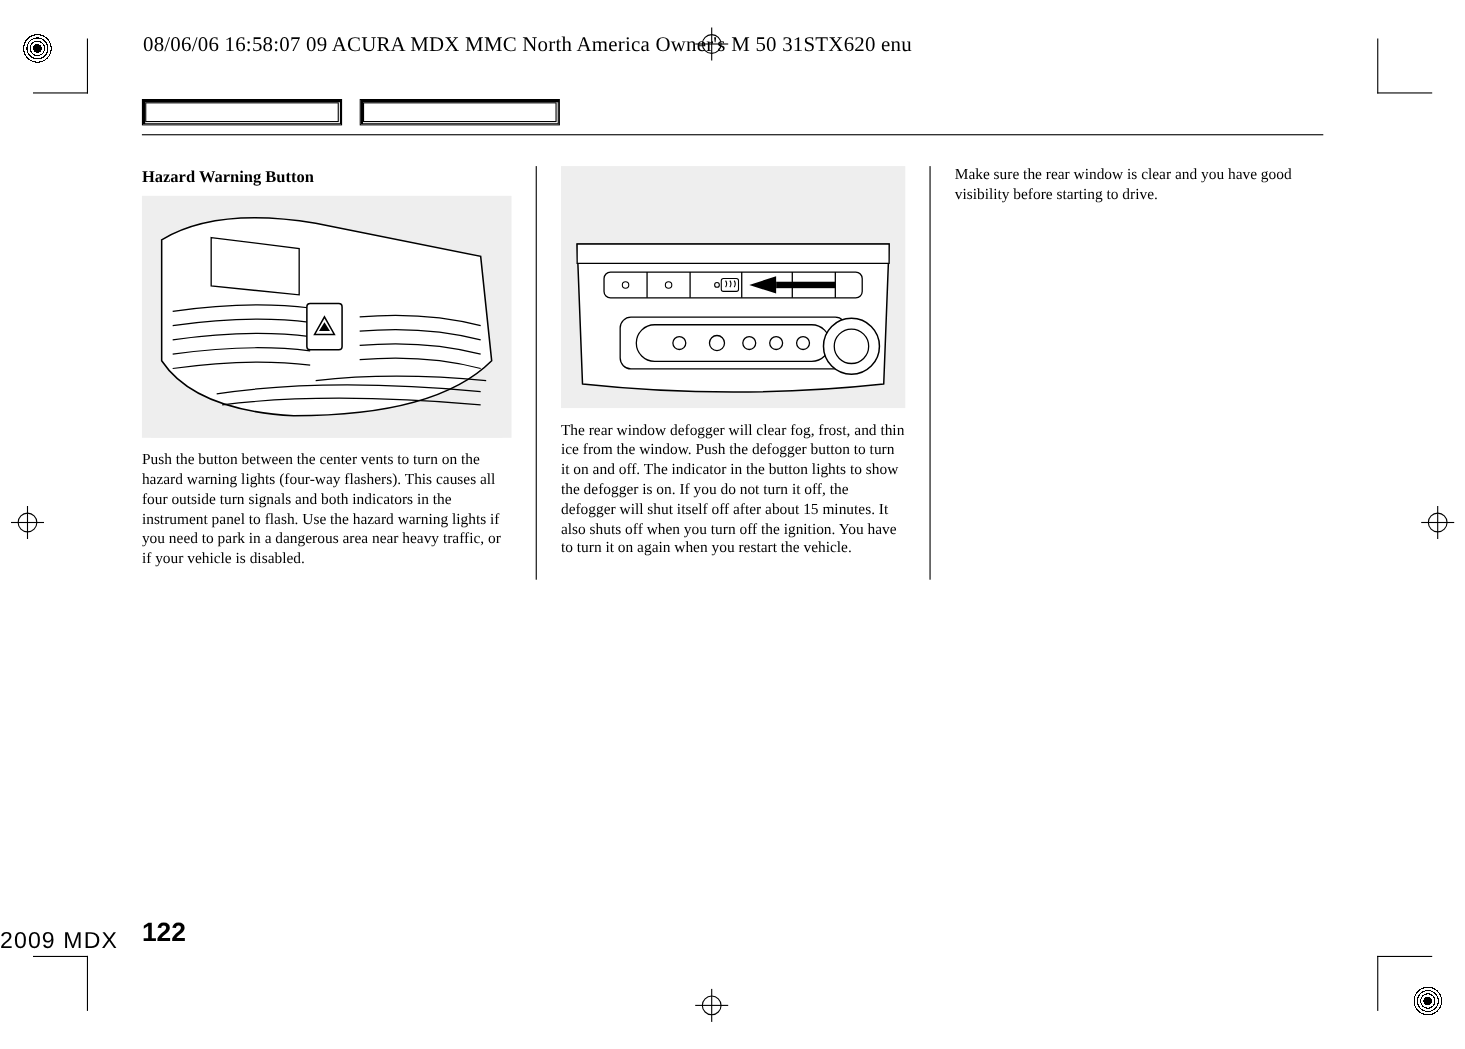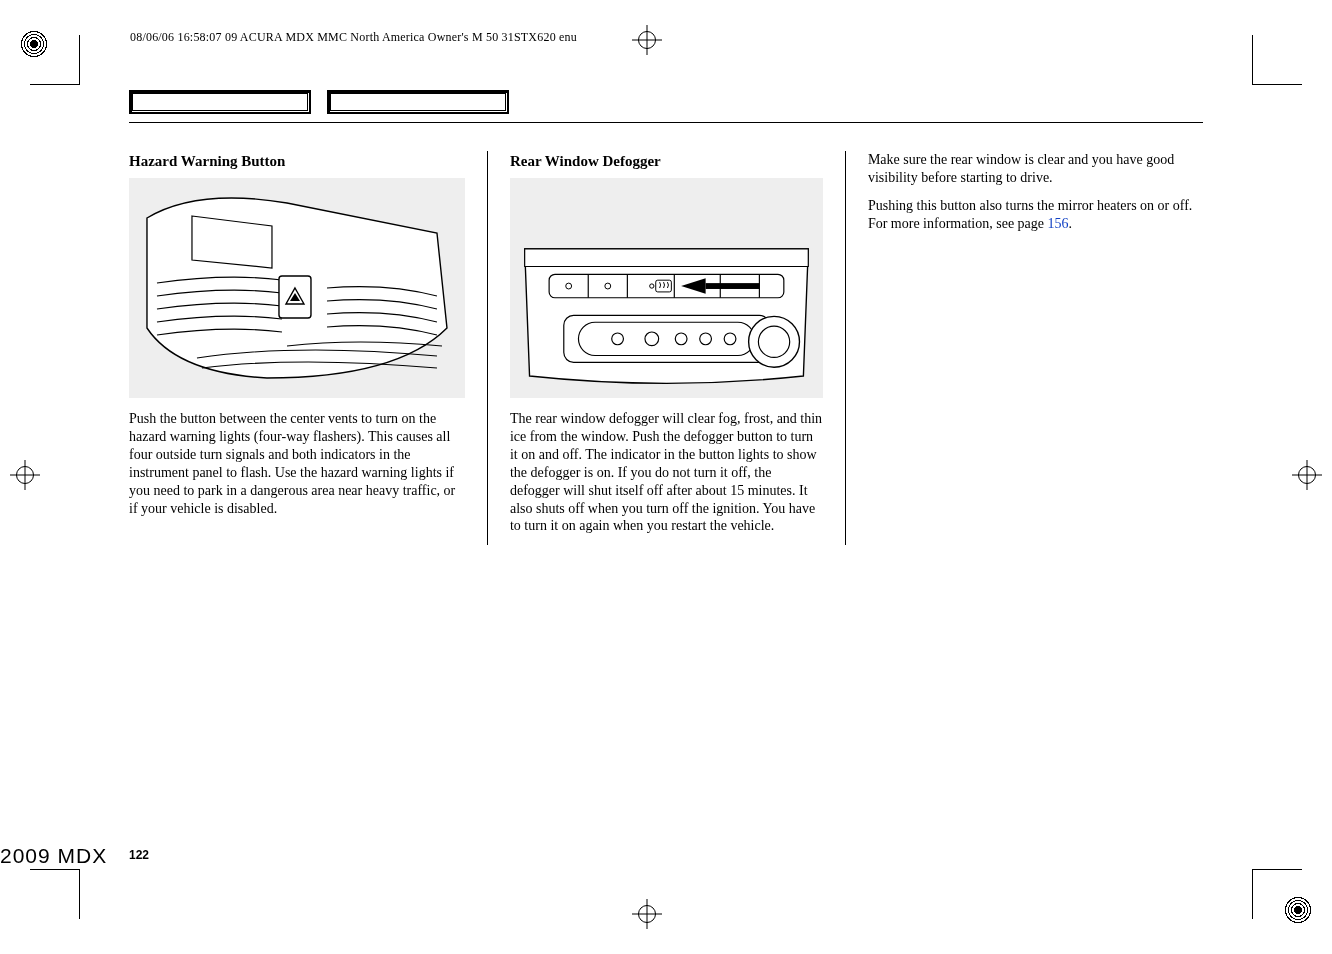--- a/index.html
+++ b/index.html
@@ -69,21 +69,21 @@
   .reg-top   { top: 25px; left: 632px; }
   .reg-bot   { bottom: 25px; left: 632px; }
   .reg-left  { left: 10px; top: 460px; }
   .reg-right { right: 10px; top: 460px; }
 
   .meta-line {
     position: absolute;
     top: 30px;
     left: 130px;
     font-family: 'Times New Roman', serif;
-    font-size: 12px;
+    font-size: 19px;
     letter-spacing: 0.2px;
   }
 
   .content-area {
     position: absolute;
     left: 129px;
     right: 129px;
     top: 90px;
     bottom: 70px;
   }
@@ -161,21 +161,21 @@
   .body-text p { margin: 0 0 10px 0; }
 
   .page-ref { color: #1141c4; }
 
   .page-number {
     position: absolute;
     left: 129px;
     bottom: 92px;
     font-family: Arial, Helvetica, sans-serif;
     font-weight: bold;
-    font-size: 12px;
+    font-size: 24px;
   }
   .footer-model {
     position: absolute;
     left: 0; right: 0;
     bottom: 86px;
     font-family: Arial, Helvetica, sans-serif;
     font-size: 21px;
     letter-spacing: 1px;
   }
 
@@ -257,21 +257,20 @@
               <path d="M150 168 Q 220 160 305 168"></path>
             </g>
           </svg>
         </div>
         <div class="body-text">
           <p>Push the button between the center vents to turn on the hazard warning lights (four-way flashers). This causes all four outside turn signals and both indicators in the instrument panel to flash. Use the hazard warning lights if you need to park in a dangerous area near heavy traffic, or if your vehicle is disabled.</p>
         </div>
       </div>
 
       <div class="col">
-        <div class="sub-title">Rear Window Defogger</div>
         <div class="figure">
           <svg viewBox="0 0 320 220" width="100%" height="100%">
             <rect x="0" y="0" width="320" height="220" fill="#eeeeee"></rect>
 
             <path d="M15 70 L305 70 L300 200 Q 160 215 20 200 Z" fill="#fff" stroke="#000" stroke-width="1.4"></path>
 
             <path d="M15 70 L305 70 L305 88 L15 88 Z" fill="#fff" stroke="#000" stroke-width="1.2"></path>
 
             <g stroke="#000" stroke-width="1.2" fill="#fff">
               <rect x="40" y="96" width="240" height="24" rx="6"></rect>
@@ -313,23 +312,20 @@
           </svg>
         </div>
         <div class="body-text">
           <p>The rear window defogger will clear fog, frost, and thin ice from the window. Push the defogger button to turn it on and off. The indicator in the button lights to show the defogger is on. If you do not turn it off, the defogger will shut itself off after about 15 minutes. It also shuts off when you turn off the ignition. You have to turn it on again when you restart the vehicle.</p>
         </div>
       </div>
 
       <div class="col">
         <div class="body-text">
           <p>Make sure the rear window is clear and you have good visibility before starting to drive.</p>
-          <p>
-            <span>Pushing this button also turns the mirror heaters on or off. For more information, see page </span><span class="page-ref">156</span><span>.</span>
-          </p>
         </div>
       </div>
 
     </div>
   </div>
 
   <div class="page-number">122</div>
   <div class="footer-model">2009  MDX</div>
 </div>
 

